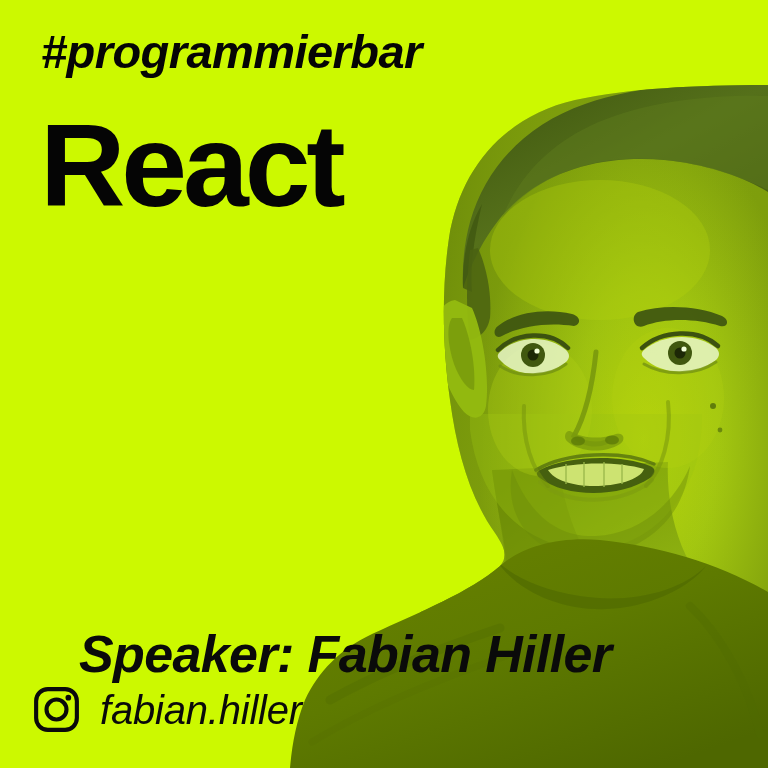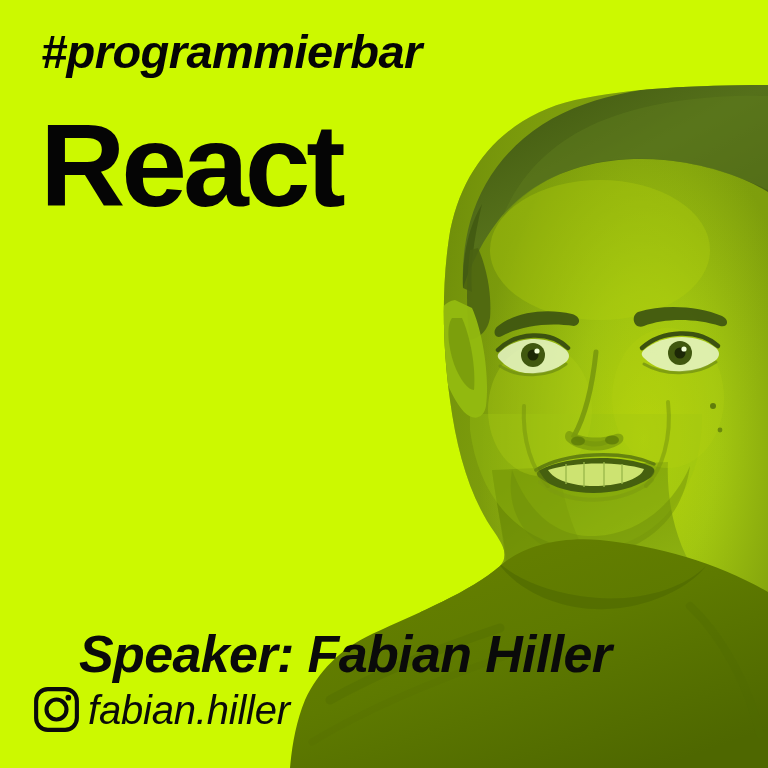--- a/index.html
+++ b/index.html
@@ -79,21 +79,21 @@
     white-space: nowrap;
     margin-left: 36px;
   }
 
   .handle-row {
     position: absolute;
     left: 33px;
     top: 686px;
     display: flex;
     align-items: center;
-    gap: 8px;
+    gap: 20px;
     white-space: nowrap;
   }
 
   .ig-icon {
     width: 47px;
     height: 47px;
     flex: 0 0 auto;
     display: block;
   }
   .ig-icon svg { display: block; width: 100%; height: 100%; }

